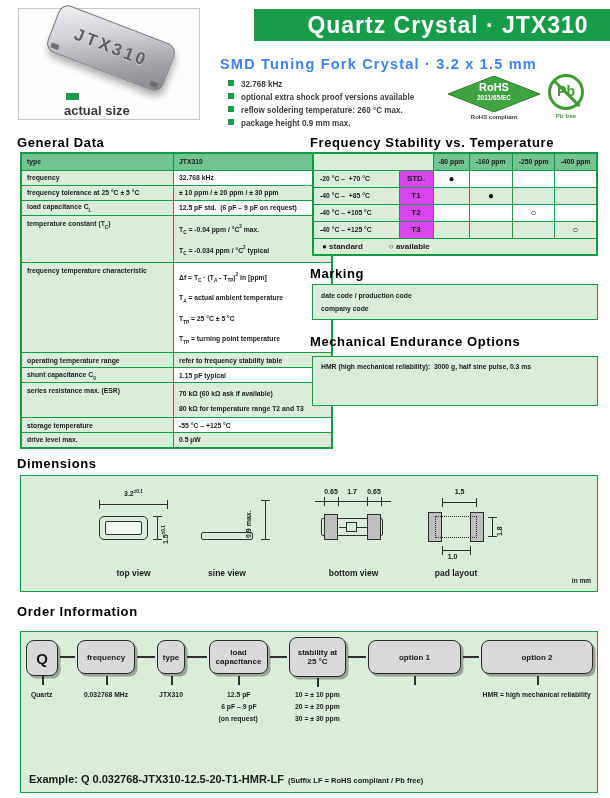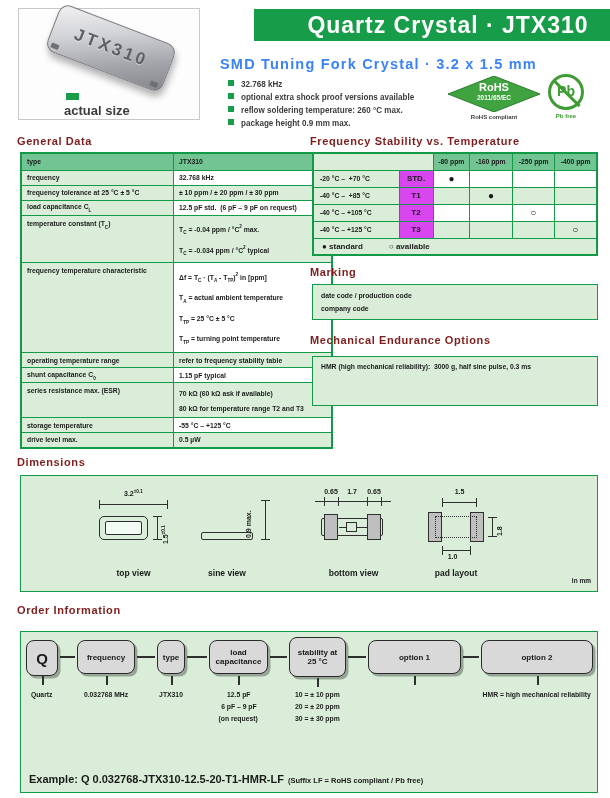--- a/index.html
+++ b/index.html
@@ -34,21 +34,21 @@
   #rohs svg { display:block; }
   .rohs-txt { position:absolute; left:0; width:92px; text-align:center; color:#fff; font-weight:bold; }
   #rohs-caption { margin-top:2px; font-size:6px; font-weight:bold; color:#3c3c3b; }
   #pb { position:absolute; left:544px; top:74px; width:44px; text-align:center; }
   .pb-ring { position:relative; margin:0 auto; width:36px; height:36px; border:3px solid #3f9c35; border-radius:50%; }
   .pb-sym { position:absolute; left:0; top:6px; width:30px; text-align:center; font-weight:bold; font-size:14px; color:#3f9c35; }
   .pb-slash { position:absolute; left:-2px; top:15px; width:36px; height:2.5px; background:#3f9c35; transform:rotate(45deg); }
   #pb-caption { margin-top:3px; font-size:6px; font-weight:bold; color:#3f9c35; }
 
   
-  .section-h { position:absolute; font-size:11px; font-weight:bold; letter-spacing:.6px; color:#7f1d1d; white-space:nowrap; }
+  .section-h { position:absolute; font-size:13px; font-weight:bold; letter-spacing:.6px; color:#000000; white-space:nowrap; }
 
   
   #general-table { position:absolute; left:20px; top:152px; width:281px; border-collapse:collapse; border:2px solid #129a49; }
   #general-table td { border:1px solid #129a49; font-size:8px; font-weight:bold; color:#1a1a1a; padding:1px 5px; height:15px; vertical-align:middle; overflow:hidden; }
   #general-table td.lab { width:124px; background:#d9edd9; }
   #general-table tr.hdr td { background:#72c493; height:17px; }
   #general-table tr.vw td.val { background:#ffffff; }
   #general-table tr.vg td.val { background:#d9edd9; }
   #general-table tr.tall td { vertical-align:top; padding-top:3px; }
   #general-table tr.h2 td.val { line-height:15px; }

